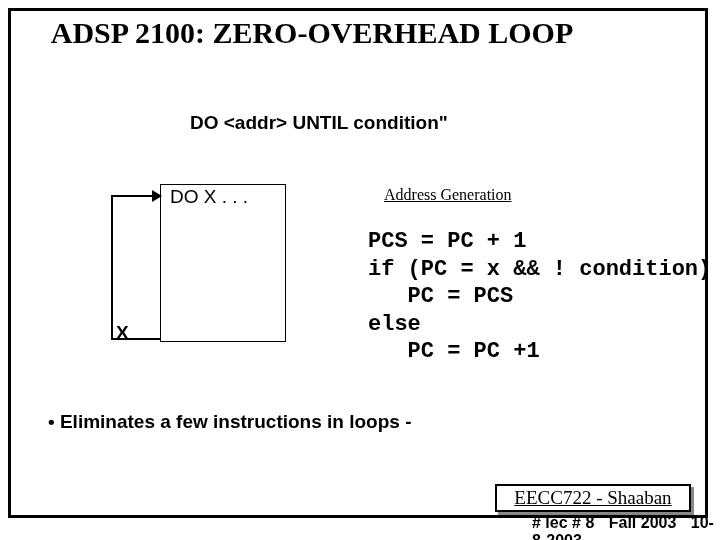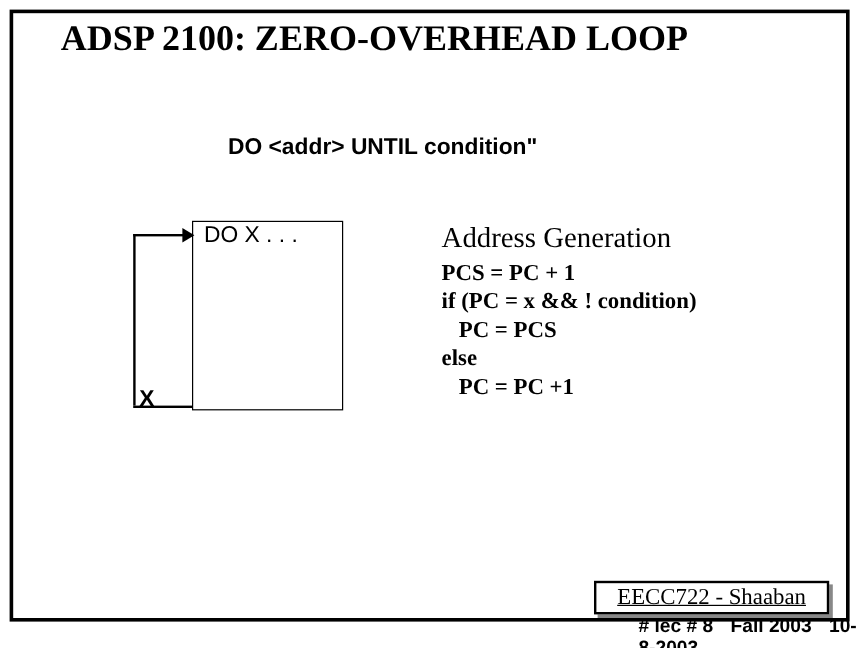--- a/index.html
+++ b/index.html
@@ -93,30 +93,31 @@
     left: 152px;
     width: 0;
     height: 0;
     border-top: 6px solid transparent;
     border-bottom: 6px solid transparent;
     border-left: 10px solid #000;
   }
   .addr-gen-title {
     position: absolute;
     top: 186px;
-    left: 368px;
-    font-size: 24px;
+    left: 384px;
+    font-size: 16px;
+    text-decoration: underline;
   }
   .pseudo {
     position: absolute;
-    top: 216px;
+    top: 228px;
     left: 368px;
-    font-family: Liberation Serif, serif;
+    font-family: Liberation Mono, monospace;
     font-weight: bold;
-    font-size: 19px;
+    font-size: 22px;
     line-height: 1.25;
     white-space: pre;
   }
   .bullets {
     position: absolute;
     top: 410px;
     left: 48px;
     font-family: Arial, Helvetica, sans-serif;
     font-weight: bold;
     font-size: 19px;
@@ -168,20 +169,21 @@
 
 <div class="addr-gen-title">Address Generation</div>
 
 <div class="pseudo">PCS = PC + 1
 if (PC = x &amp;&amp; ! condition)
    PC = PCS
 else
    PC = PC +1</div>
 
 <div class="bullets">
+  <div>• Eliminates a few instructions in loops -</div>
 </div>
 
 <div class="footer-box">
   <span class="footer-text">EECC722 - Shaaban</span>
 </div>
 
 <div class="subfooter">
   <span>#  lec # 8</span>
   <span>Fall 2003</span>
   <span>10-8-2003</span>

